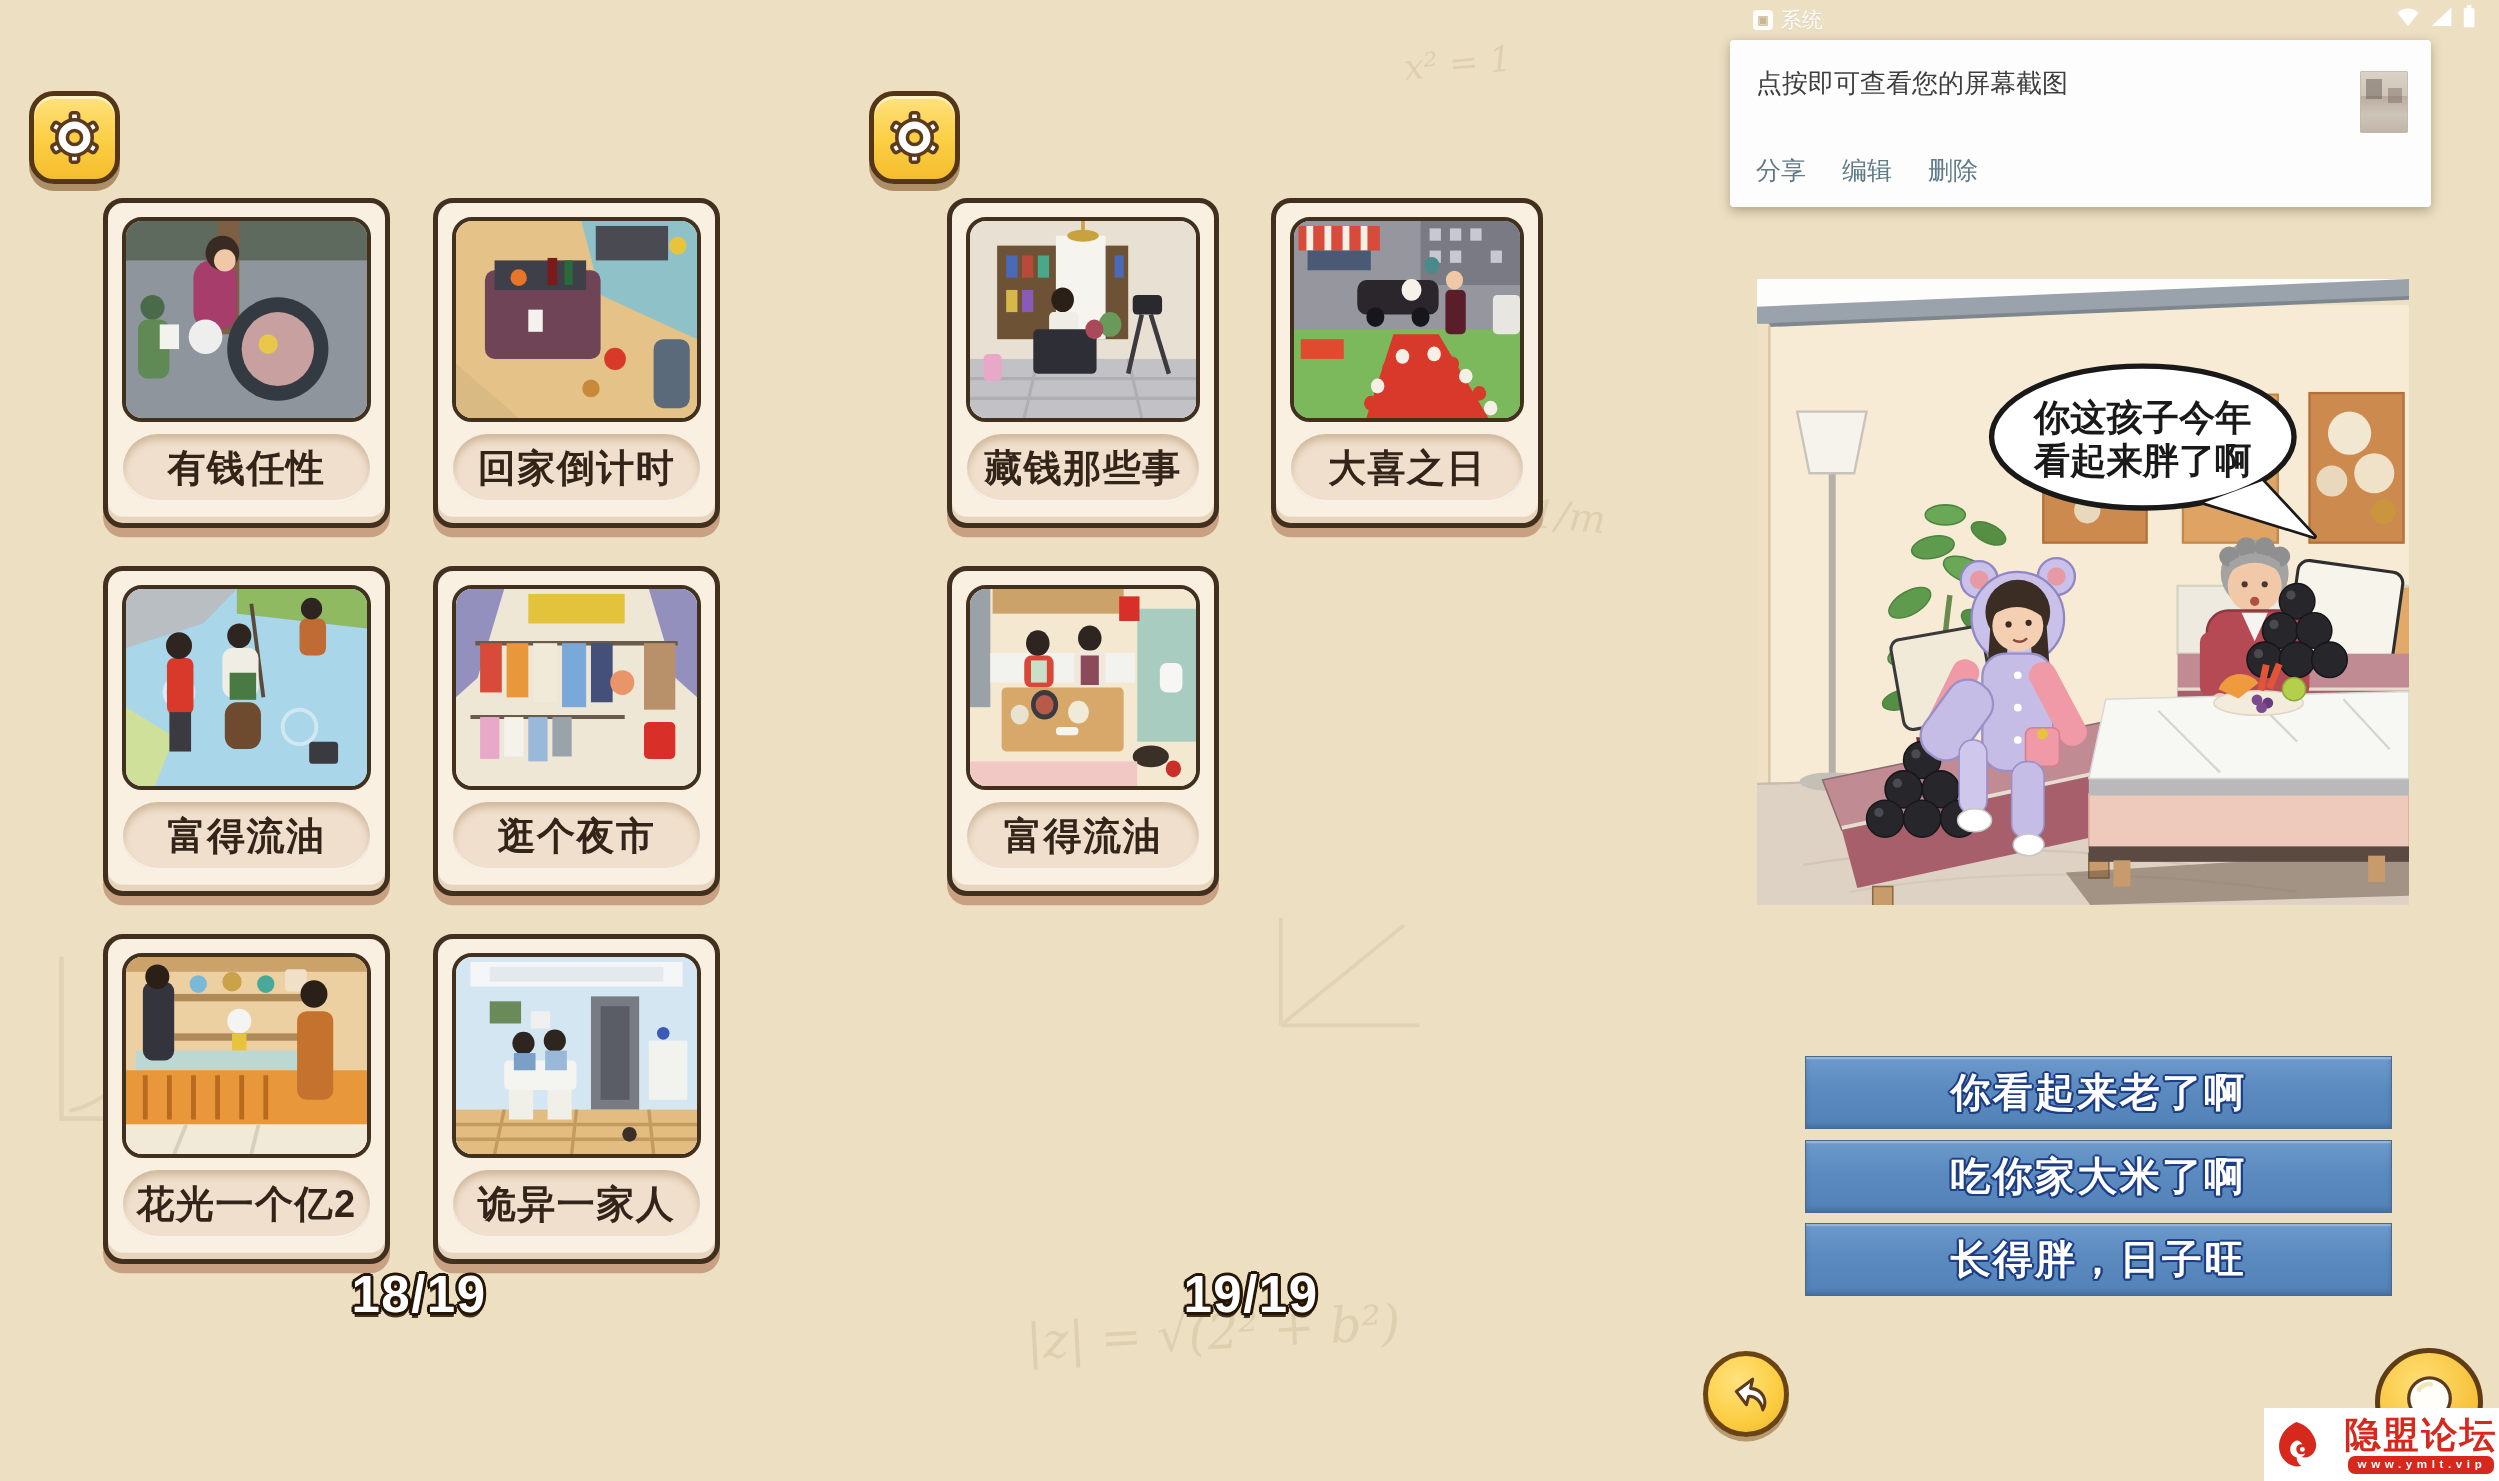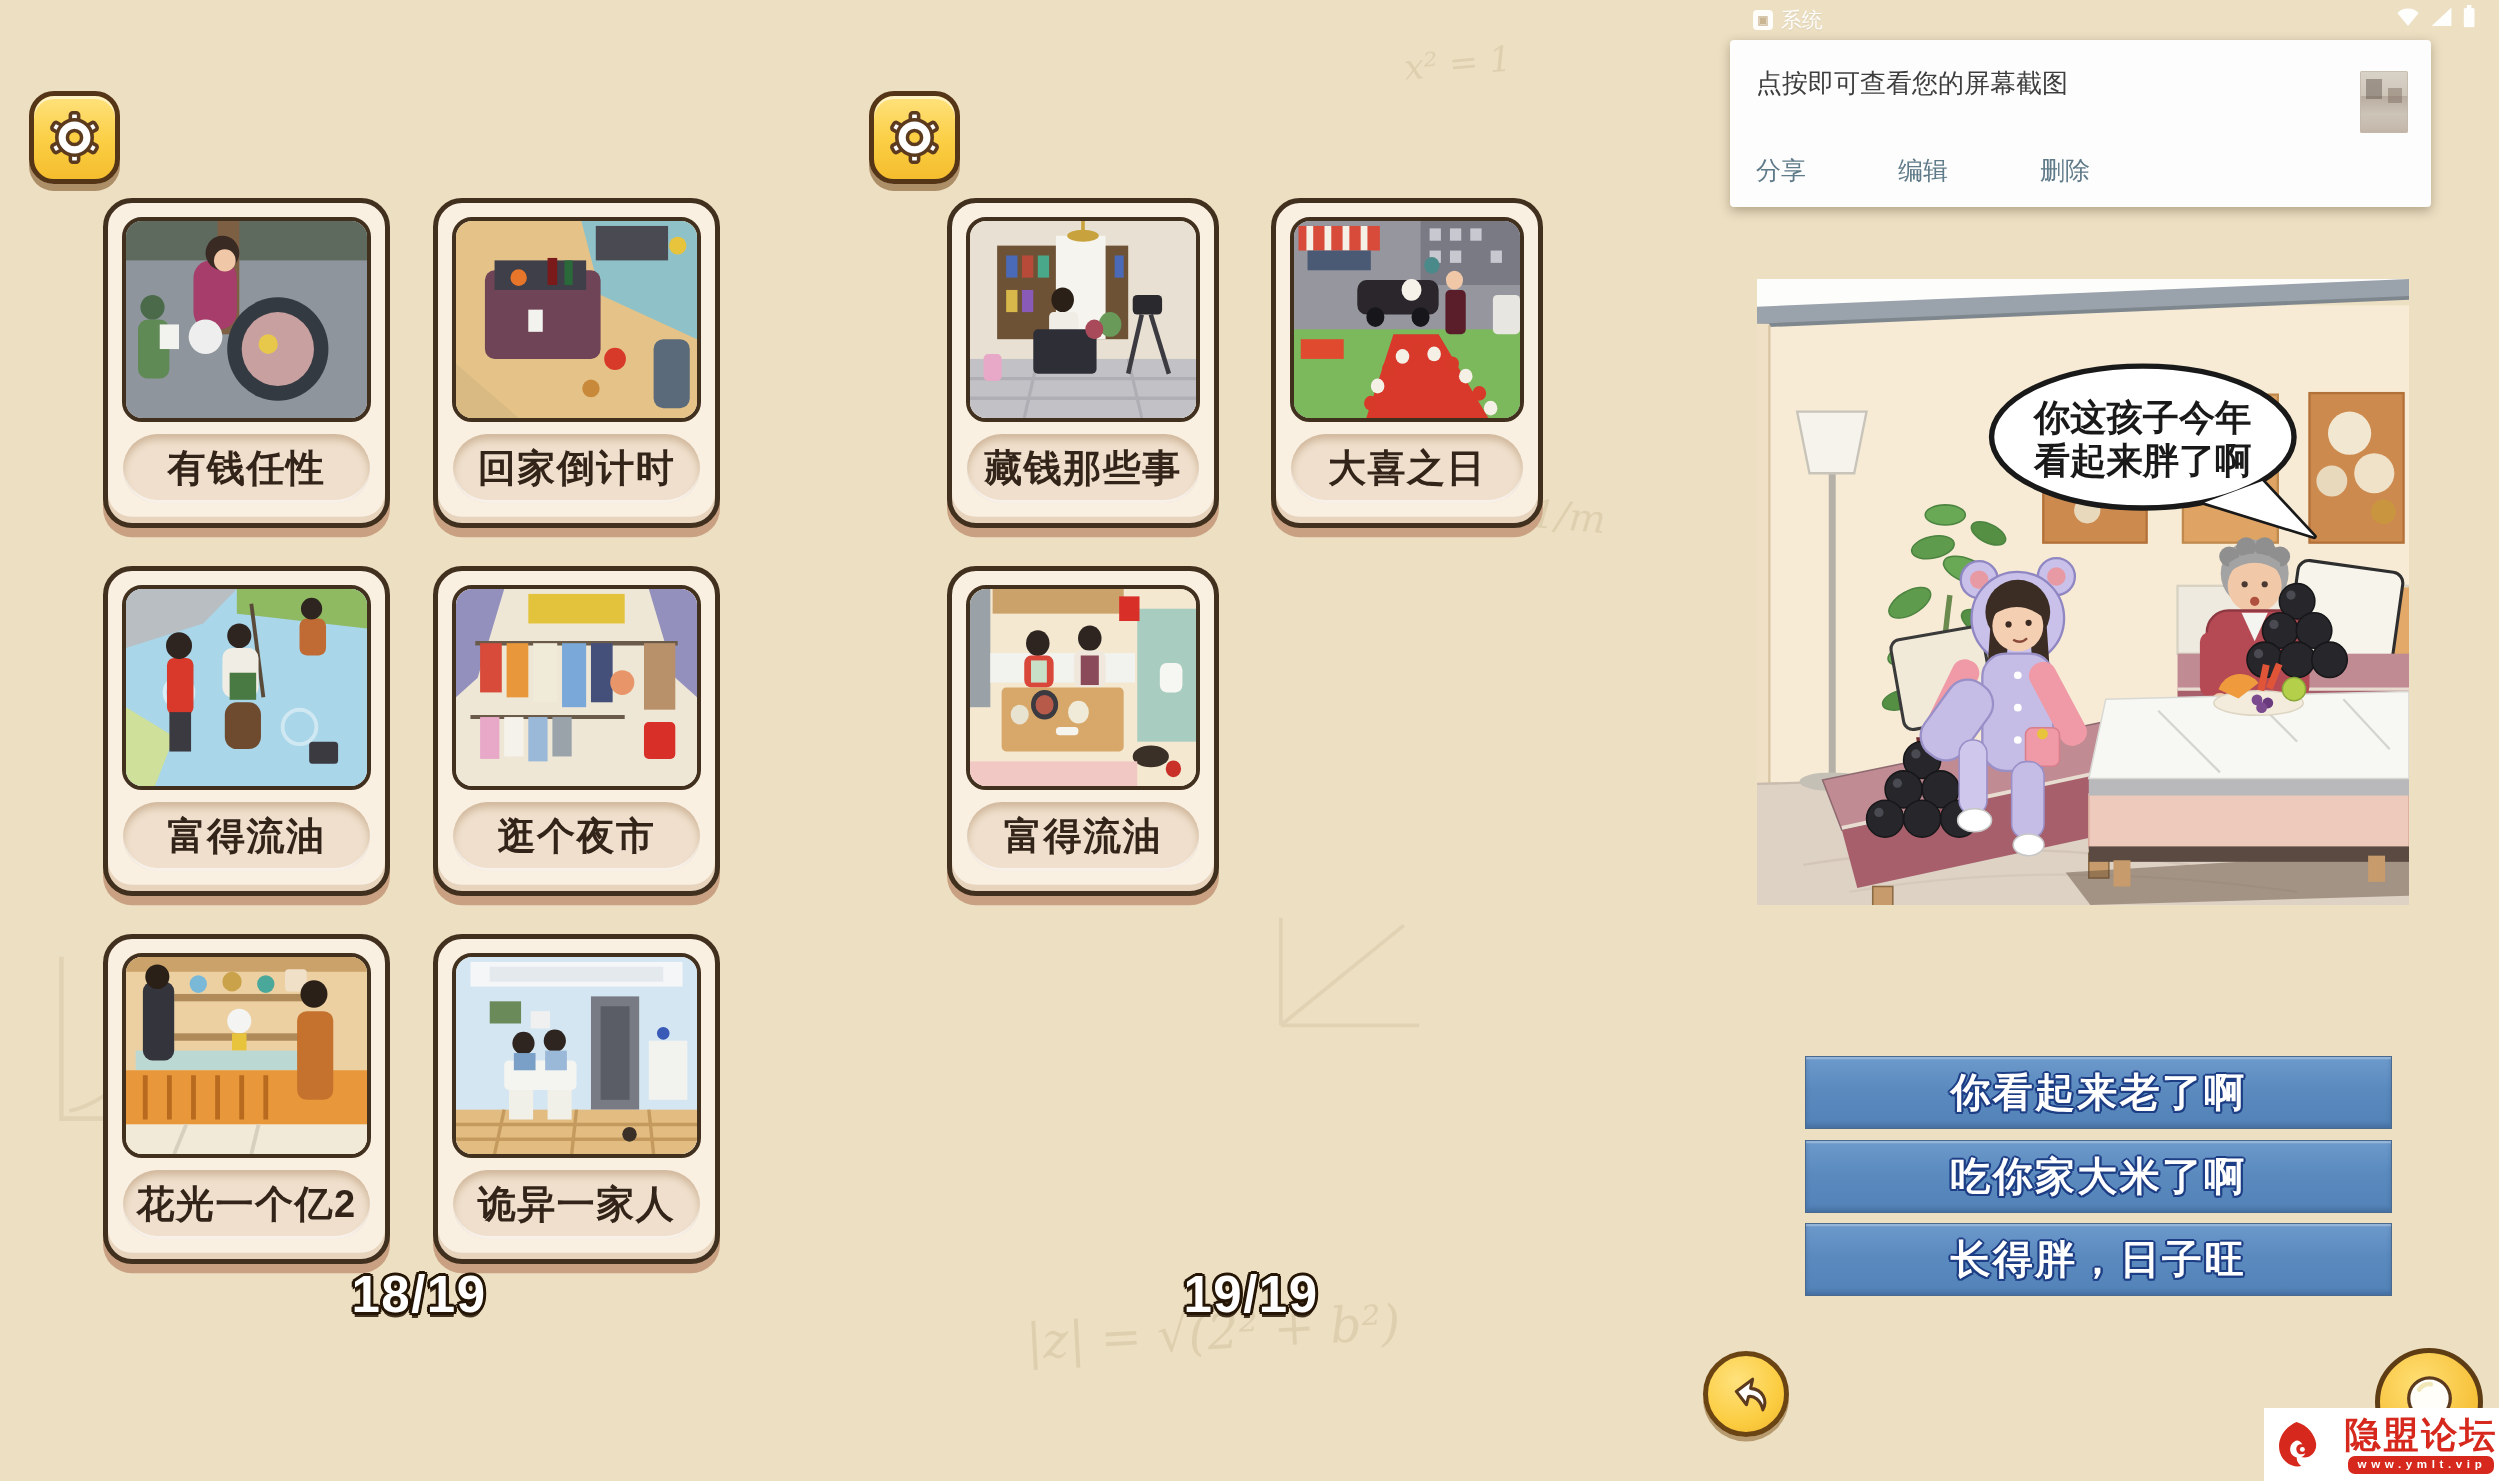--- a/index.html
+++ b/index.html
@@ -18,21 +18,21 @@
     background:linear-gradient(#ffe27d 0%,#fbce43 55%,#f5bd2e 100%);
     border:5.4px solid #553517;box-sizing:border-box;
     box-shadow:0 7px 0 rgba(120,75,30,.55), inset 0 3.1px 0 rgba(255,255,255,.55);
     display:flex;align-items:center;justify-content:center;
   }
   .gear-btn svg{width:59px;height:59px;}
 
   
   .card{
     position:absolute;height:330px;box-sizing:border-box;
-    background:#f9f0e2;border:5.4px solid #42301f;border-radius:29px;
+    background:#f9f0e2;border:5.4px solid #42301f;border-radius:20px;
     box-shadow:0 9.3px 0 #c9a182, inset 0 -6.2px 0 rgba(200,160,120,.35);
   }
   .card-art{
     margin:14px 14px 0 14px;height:205px;border:4.6px solid #42301f;border-radius:20px;
     overflow:hidden;background:#ddd;box-sizing:border-box;
   }
   .card-art svg{width:100%;height:100%;display:block;}
   .card-label{
     margin:12.3px 15.4px 0 15.4px;height:69px;border-radius:35px;background:#efdfcc;
     box-shadow:inset 0 5.4px 7.7px rgba(160,120,80,.38), inset 0 -3.1px 0 rgba(255,255,255,.6);
@@ -54,21 +54,21 @@
   .statusbar-left .sys-label{color:rgba(255,255,255,.95);font-size:21px;text-shadow:0 0.8px 1.5px rgba(0,0,0,.08);}
   .statusbar-right{position:absolute;left:2395px;top:4.6px;display:flex;align-items:flex-end;gap:9.3px;}
 
   .notification{
     position:absolute;left:1730px;top:40px;width:701px;height:167px;background:#fdfdfd;
     border-radius:3.9px;box-shadow:0 3.9px 10.8px rgba(70,55,30,.35);box-sizing:border-box;
     padding:26px 21.6px 20px 26px;
   }
   .notif-title{font-size:26px;color:#3e3e3e;line-height:34px;}
   .notif-sub{font-size:26px;color:#3e3e3e;line-height:34px;}
-  .notif-actions{position:absolute;left:26px;bottom:20px;display:flex;gap:92px;}
+  .notif-actions{position:absolute;left:26px;bottom:20px;display:flex;gap:36px;}
   .notif-action{font-size:25px;color:#5f7a88;cursor:pointer;}
   .notif-thumb{
     position:absolute;right:23px;top:31px;width:48px;height:62px;border-radius:2.3px;
     background:linear-gradient(180deg,#d9d2c6 0%,#cfc6ba 40%,#b9aca0 41%,#cdc4b8 70%,#c2b5a8 100%);
     box-shadow:inset 0 0 0 0.8px #c2b8aa;
   }
   .notif-thumb::after{content:"";position:absolute;left:6.2px;top:7.7px;width:15.4px;height:20px;background:rgba(90,80,70,.45);}
   .notif-thumb::before{content:"";position:absolute;right:6.2px;top:17px;width:14px;height:15.4px;background:rgba(120,105,90,.45);}
 
   

